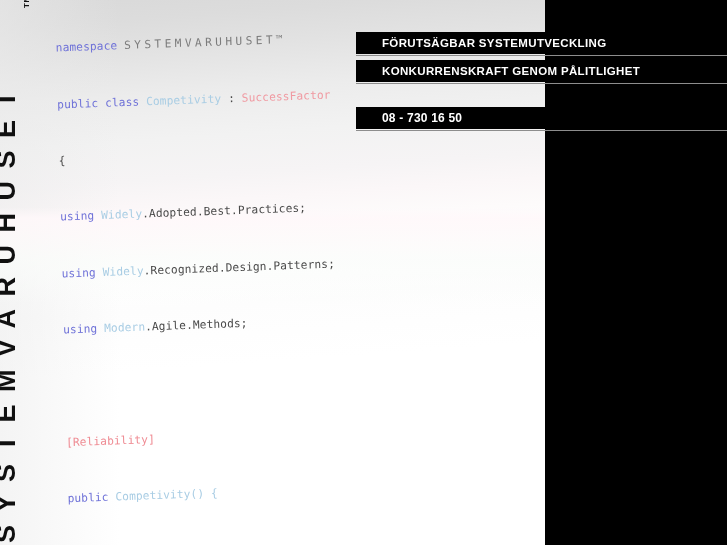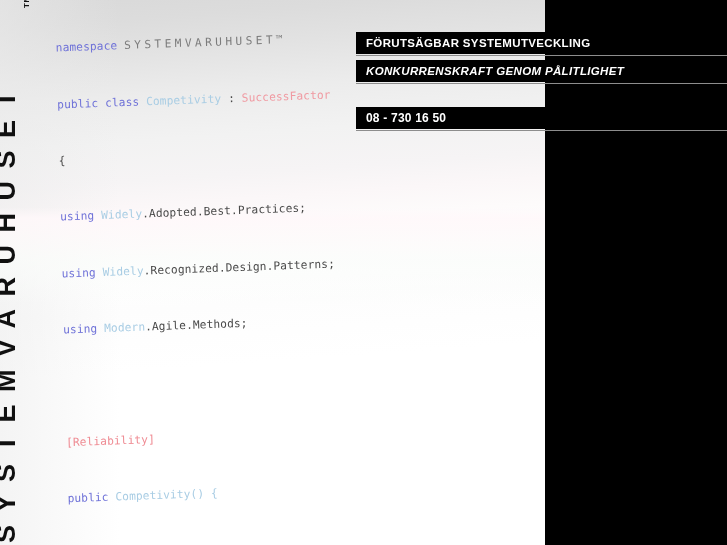--- a/index.html
+++ b/index.html
@@ -132,31 +132,31 @@
   }
 
   
   .banner {
     position: absolute;
     left: 356px;
     height: 22px;
     background: #000000;
     display: flex;
     align-items: center;
-    padding-left: 10px;
+    padding-left: 26px;
     box-sizing: border-box;
     color: #ffffff;
     font-family: "Liberation Sans", sans-serif;
     font-weight: 700;
     font-size: 11.5px;
     letter-spacing: 0.35px;
     white-space: nowrap;
   }
   #banner-1 { top: 32px;  width: 371px; }
-  #banner-2 { top: 60px;  width: 371px; font-style: italic; }
+  #banner-2 { top: 60px;  width: 371px; }
   #banner-3 {
     top: 107px; width: 436px;
     font-weight: 700; font-size: 12px; letter-spacing: 0.2px;
   }
   .rule {
     position: absolute;
     left: 356px;
     width: 371px;
     height: 1px;
     background: #8d8d8d;

